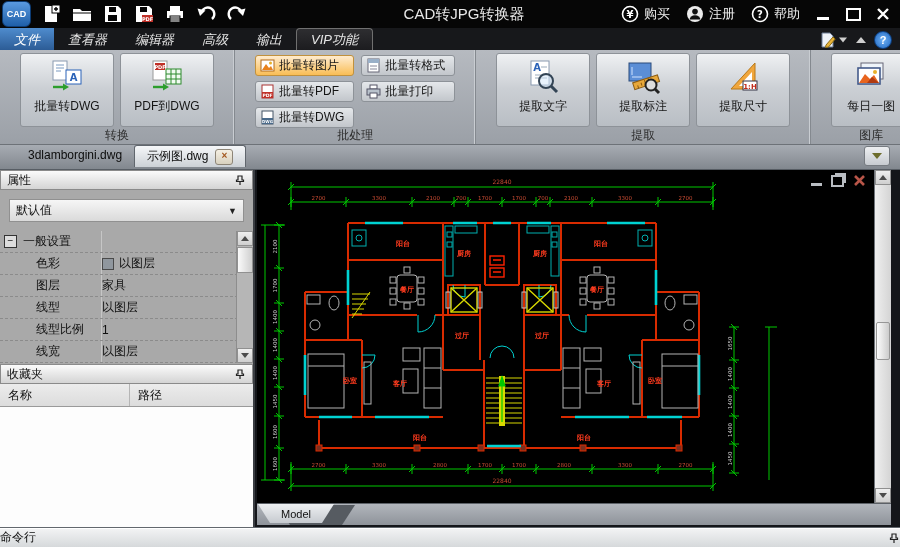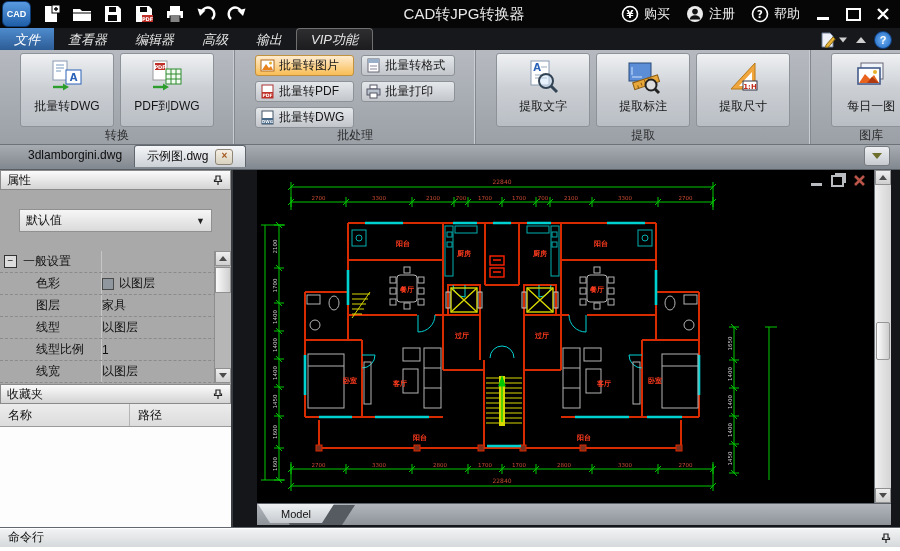--- a/index.html
+++ b/index.html
@@ -32,23 +32,23 @@
   .smbtn{display:flex;align-items:center;gap:4px;padding:0 9px 0 4px;border:1px solid #8d9298;border-radius:3px;background:linear-gradient(#e5e8eb,#c2c6cb);font-size:12px;color:#151515;height:21px;box-sizing:border-box;white-space:nowrap;}
   .smbtn.hl{background:linear-gradient(#ffeccf,#f9bd55);border-color:#c1913d;}
   
   .tabstrip{position:absolute;left:0;top:145px;width:900px;height:25px;background:linear-gradient(#a7acb3,#82888f);border-bottom:1px solid #575d64;display:flex;align-items:flex-start;padding-left:16px;box-sizing:border-box;}
   .dtab{font-size:12px;color:#0c0c0c;padding:3px 12px;}
   .dtab.active{background:linear-gradient(#f5f7f9,#ccd1d6);border:1px solid #60666d;border-bottom:none;border-radius:3px 3px 0 0;display:flex;align-items:center;gap:7px;height:22px;box-sizing:border-box;}
   .dclose{width:16px;height:14px;border:1px solid #8d8577;border-radius:3px;background:linear-gradient(#f4efe3,#d8d1bf);color:#a3571e;font-size:10px;font-weight:bold;line-height:12px;text-align:center;}
   .strip-drop{position:absolute;right:10px;bottom:3px;width:24px;height:18px;border:1px solid #767b81;border-radius:3px;background:linear-gradient(#edeff1,#c7cbd0);display:flex;align-items:center;justify-content:center;}
   .chev-dn{width:0;height:0;border-left:5px solid transparent;border-right:5px solid transparent;border-top:6px solid #6d6d2c;}
   
-  .leftpanel{position:absolute;left:0;top:170px;width:233px;height:357px;background:#a9a9a9;border-right:2px solid #3a3d42;box-sizing:border-box;}
+  .leftpanel{position:absolute;left:0;top:170px;width:255px;height:357px;background:#a9a9a9;border-right:2px solid #3a3d42;box-sizing:border-box;}
   .phead{height:20px;background:linear-gradient(#fbfbfb,#d4d4d4);border:1px solid #8a8a8a;display:flex;align-items:center;font-size:12px;color:#111;padding:0 6px;justify-content:space-between;box-sizing:border-box;}
-  .pdrop{height:21px;margin:19px;border:1px solid #909090;background:linear-gradient(#f6f6f6,#dadada);display:flex;align-items:center;justify-content:space-between;font-size:12px;color:#111;padding:0 6px;}
+  .pdrop{height:21px;margin:9px;border:1px solid #909090;background:linear-gradient(#f6f6f6,#dadada);display:flex;align-items:center;justify-content:space-between;font-size:12px;color:#111;padding:0 6px;}
   .grid{position:relative;height:132px;background:#a9a9a9;overflow:hidden;}
   .prow{height:22px;display:flex;align-items:center;border-bottom:1px dashed #8b8b8b;font-size:12px;color:#101010;position:relative;box-sizing:border-box;}
   .prow .nm{padding-left:36px;width:101px;box-sizing:border-box;}
   .prow .nm.grp{padding-left:4px;display:flex;align-items:center;gap:6px;}
   .prow .vl{border-left:1px solid #c6c6c6;flex:1;display:flex;align-items:center;gap:5px;height:100%;}
   .minusbox{width:11px;height:11px;border:1px solid #333;background:#ddd;color:#111;font-size:10px;line-height:9px;text-align:center;}
   .swatch{width:10px;height:10px;background:#90979e;border:1px solid #4a4a4a;}
   .gsb{position:absolute;right:0;top:0;bottom:0;width:16px;background:#b6b6b6;border-left:1px solid #8d8d8d;}
   .sbtn{height:15px;background:linear-gradient(#efefef,#cfcfcf);border:1px solid #909090;display:flex;align-items:center;justify-content:center;box-sizing:border-box;}
   .tri-up{width:0;height:0;border-left:4px solid transparent;border-right:4px solid transparent;border-bottom:5px solid #4c4c4c;}
@@ -62,21 +62,21 @@
   .canvas{position:absolute;left:257px;top:170px;width:617px;height:333px;background:#000;overflow:hidden;}
   .mdi{position:absolute;right:8px;top:4px;display:flex;align-items:center;gap:9px;}
   .mdi .mmin{width:11px;height:3px;background:#b9bdc2;margin-top:7px;}
   .mdi .mres{width:9px;height:8px;border:2px solid #b9bdc2;box-shadow:3px -3px 0 -1px #b9bdc2;}
   .vscroll{position:absolute;left:874px;top:170px;width:17px;height:333px;background:linear-gradient(90deg,#efefef,#d4d4d4);border-left:1px solid #6f747a;box-sizing:border-box;}
   .vthumb{position:absolute;left:1px;right:1px;top:152px;height:36px;background:linear-gradient(90deg,#fdfdfd,#cccccc);border:1px solid #979797;border-radius:2px;}
   .modelstrip{position:absolute;left:257px;top:503px;width:634px;height:22px;background:linear-gradient(#b2b6bc,#8e939a);border-top:1px solid #5c6167;box-sizing:border-box;}
   .modeltab-outer{position:absolute;left:20px;top:1px;width:78px;height:20px;background:#565b61;clip-path:polygon(0 0,100% 0,calc(100% - 13px) 100%,13px 100%);}
   .modeltab{position:absolute;left:1px;top:0;width:76px;height:19px;background:linear-gradient(#eef0f2,#c6cacf);clip-path:polygon(0 0,100% 0,calc(100% - 12px) 100%,12px 100%);display:flex;align-items:center;justify-content:center;font-size:11px;color:#111;}
   
-  .cmdbar{position:absolute;left:0;top:527px;width:900px;height:20px;background:linear-gradient(#f3f4f5,#d6d9db);border-top:1px solid #62686e;box-shadow:inset 0 1px 0 #fff;display:flex;align-items:center;justify-content:space-between;padding:0 8px;font-size:12px;color:#111;box-sizing:border-box;}
+  .cmdbar{position:absolute;left:0;top:527px;width:900px;height:20px;background:linear-gradient(#f3f4f5,#d6d9db);border-top:1px solid #62686e;box-shadow:inset 0 1px 0 #fff;display:flex;align-items:center;justify-content:space-between;padding:0 0;font-size:12px;color:#111;box-sizing:border-box;}
   .cmdwhite{position:absolute;left:0;top:547px;width:900px;height:4px;background:#ffffff;}
   svg text{font-family:"DejaVu Sans",sans-serif;}
 </style>
 </head>
 <body>
 
 <div id="app">
 
   <div class="titlebar">
     <div class="tb-logo">CAD</div>

